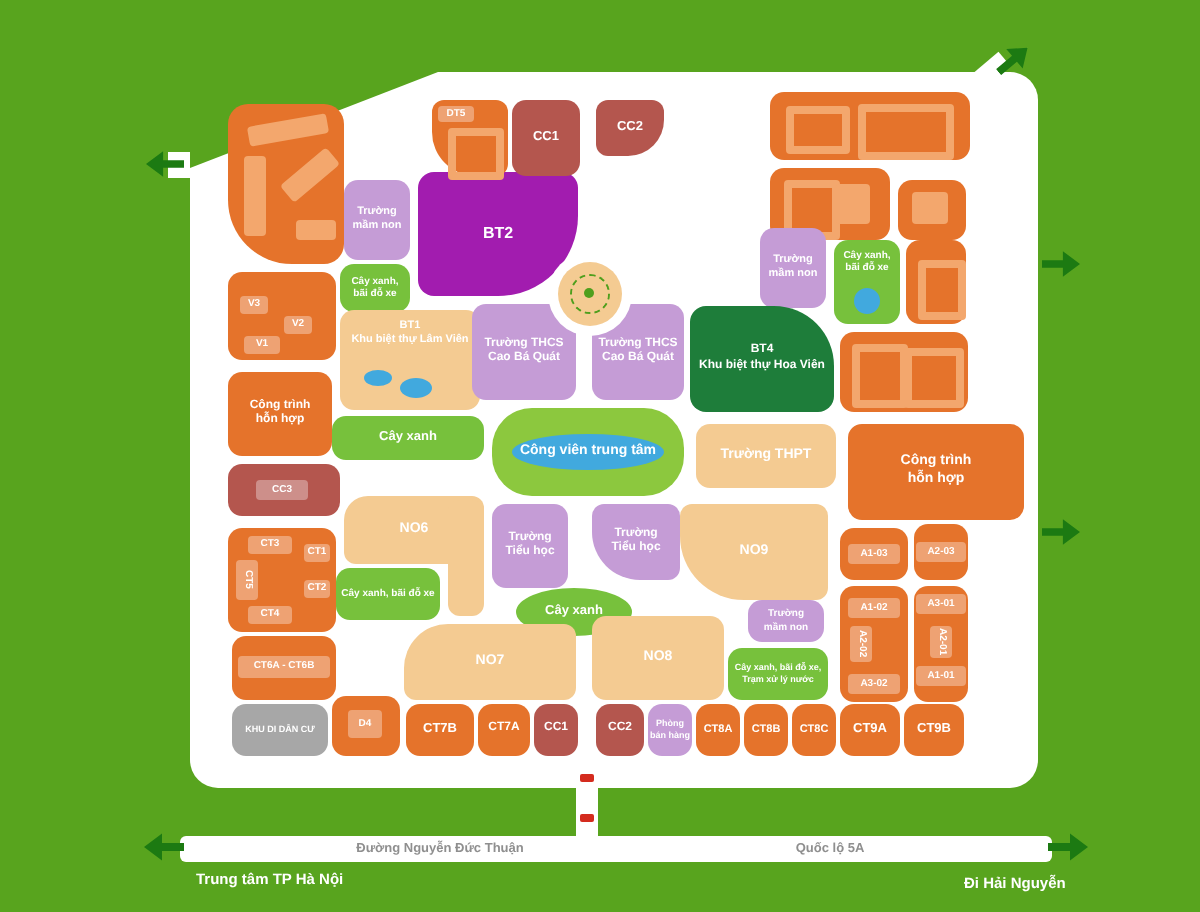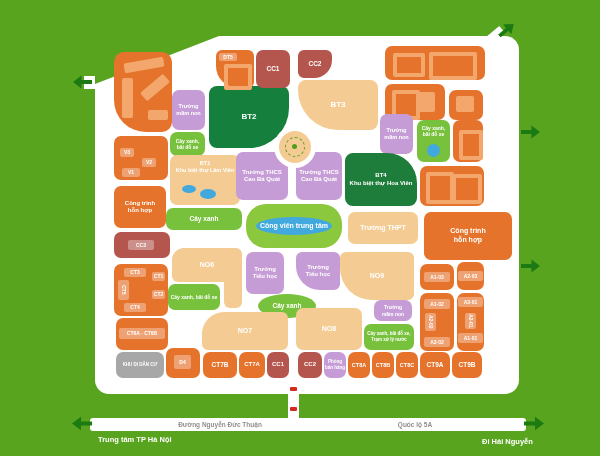--- a/index.html
+++ b/index.html
@@ -73,31 +73,28 @@
         <div class="tag" style="left: 8px; top: 7px; width: 17px; height: 14px;">D4</div>
       </div>
       <div class="block" style="left: 172px; top: 90px; width: 33px; height: 40px; background: rgb(197, 156, 214);">
         <div class="blabel" style="font-size: 5.5px;">Trường
 mầm non</div>
       </div>
       <div class="block" style="left: 170px; top: 132px; width: 35px; height: 24px; background: rgb(119, 193, 60);">
         <div class="blabel" style="font-size: 5px;">Cây xanh,
 bãi đỗ xe</div>
       </div>
-      <div class="block" style="left: 209px; top: 86px; width: 80px; height: 62px; background: #15803d; border-radius: 8px 8px 40px; text-decoration: underline;">
+      <div class="block" style="left: 209px; top: 86px; width: 80px; height: 62px; background: #a21caf; border-radius: 8px 8px 40px; text-decoration: underline;">
         <div class="blabel" style="font-size: 8px;">BT2</div>
       </div>
       <div class="block top" style="left: 170px; top: 155px; width: 70px; height: 50px; background: rgb(244, 203, 146);">
         <div class="dot" style="left: 12px; top: 30px; width: 14px; height: 8px;"></div>
         <div class="dot" style="left: 30px; top: 34px; width: 16px; height: 10px;"></div>
         <div class="blabel" style="font-size: 5.5px;">BT1
 Khu biệt thự Lâm Viên</div>
-      </div>
-      <div class="block" style="left: 298px; top: 80px; width: 80px; height: 50px; background: rgb(244, 203, 146); border-radius: 8px 8px 8px 40px;">
-        <div class="blabel" style="font-size: 8px;">BT3</div>
       </div>
       <div class="block" style="left: 216px; top: 50px; width: 38px; height: 38px; background: rgb(229, 115, 43); border-radius: 6px 6px 6px 22px;">
         <div class="bld" style="left: 8px; top: 14px; width: 20px; height: 18px; background: transparent; border: 4px solid rgb(243, 167, 109);"></div>
         <div class="tag" style="left: 3px; top: 3px; width: 18px; height: 8px;">DT5</div>
       </div>
       <div class="block" style="left: 256px; top: 50px; width: 34px; height: 38px; background: rgb(180, 86, 78);">
         <div class="blabel" style="font-size: 6.5px;">CC1</div>
       </div>
       <div class="block" style="left: 298px; top: 50px; width: 34px; height: 28px; background: rgb(180, 86, 78); border-radius: 6px 6px 18px;">
         <div class="blabel" style="font-size: 6.5px;">CC2</div>

